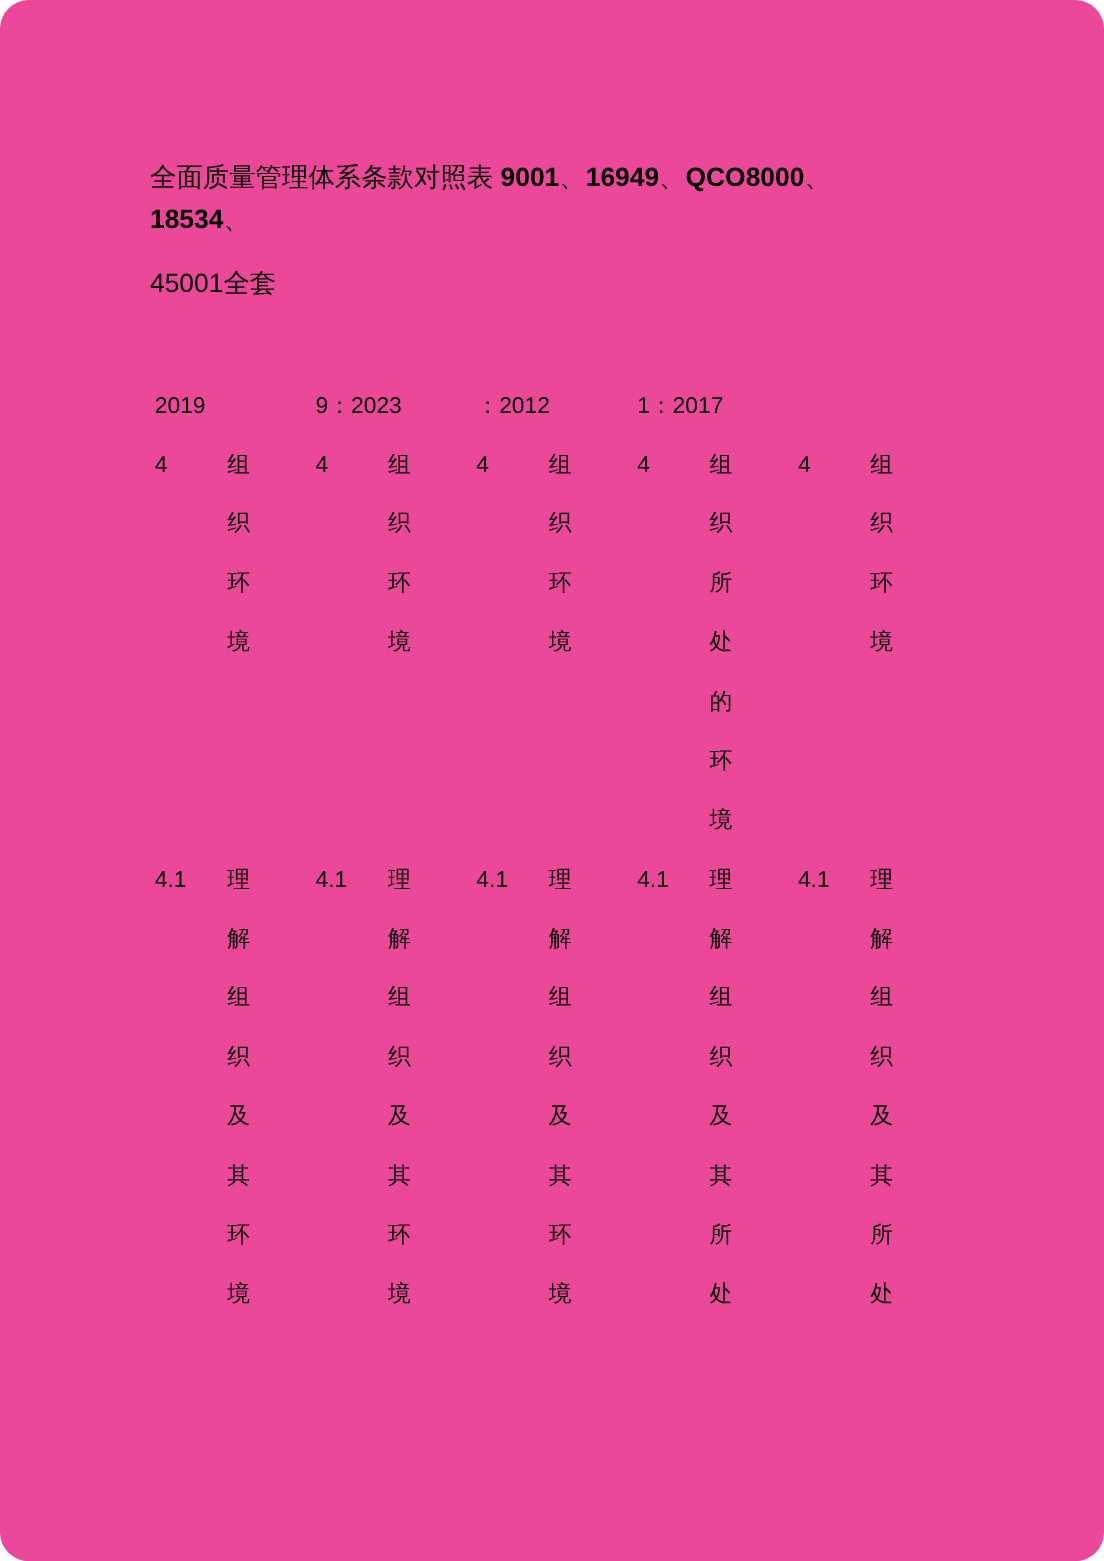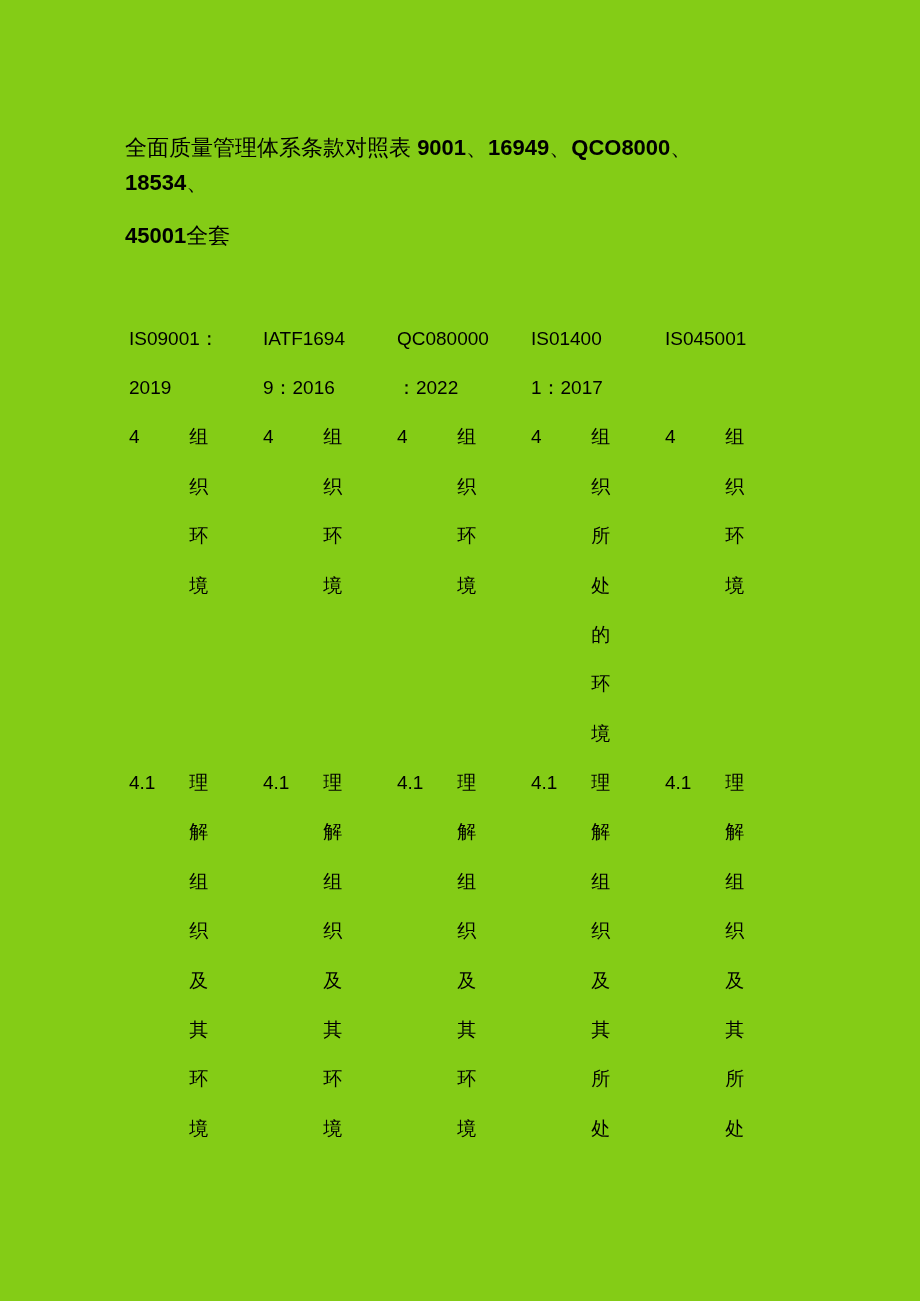--- a/index.html
+++ b/index.html
@@ -1,34 +1,35 @@
 <!DOCTYPE html>
 <html><head>
 <meta charset="utf-8">
 <style>
   * { margin: 0; padding: 0; box-sizing: border-box; }
   html, body { width: 920px; background: #fff; font-family: "Microsoft YaHei", "SimSun", Arial, sans-serif; color: #000; }
   .page {
     width: 920px;
     min-height: 1301px;
     padding: 130px 125px 60px 125px;
-    background: #84cc16;
+    background: #ec4899;
+    border-radius: 24px;
   }
   .title-block {
     font-size: 22px;
     line-height: 1.6;
     margin-bottom: 18px;
   }
   .title-block .bold { font-weight: 700; }
   .subtitle {
     font-size: 22px;
     line-height: 1.6;
     margin-bottom: 60px;
   }
-  .subtitle .bold { font-weight: 700; }
+  .subtitle .bold { font-weight: 400; }
   table.compare {
     border-collapse: collapse;
     width: 100%;
     table-layout: fixed;
     font-size: 19px;
   }
   table.compare td {
     vertical-align: top;
     padding: 0 4px;
     line-height: 2.6;
@@ -64,30 +65,23 @@
         <col class="txt">
       <col class="num">
         <col class="txt">
       <col class="num">
         <col class="txt">
       <col class="num">
         <col class="txt">
     </colgroup>
     <tbody>
       <tr class="header-row">
-        <td colspan="2">IS09001：</td>
-        <td colspan="2">IATF1694</td>
-        <td colspan="2">QC080000</td>
-        <td colspan="2">IS01400</td>
-        <td colspan="2">IS045001</td>
-      </tr>
-      <tr class="header-row">
         <td colspan="2">2019</td>
-        <td colspan="2">9：2016</td>
-        <td colspan="2">：2022</td>
+        <td colspan="2">9：2023</td>
+        <td colspan="2">：2012</td>
         <td colspan="2">1：2017</td>
         <td colspan="2"></td>
       </tr>
 
       <tr>
         <td class="num-cell">4</td>
         <td class="txt-cell">
             <span class="vchar">组</span>
             <span class="vchar">织</span>
             <span class="vchar">环</span>

